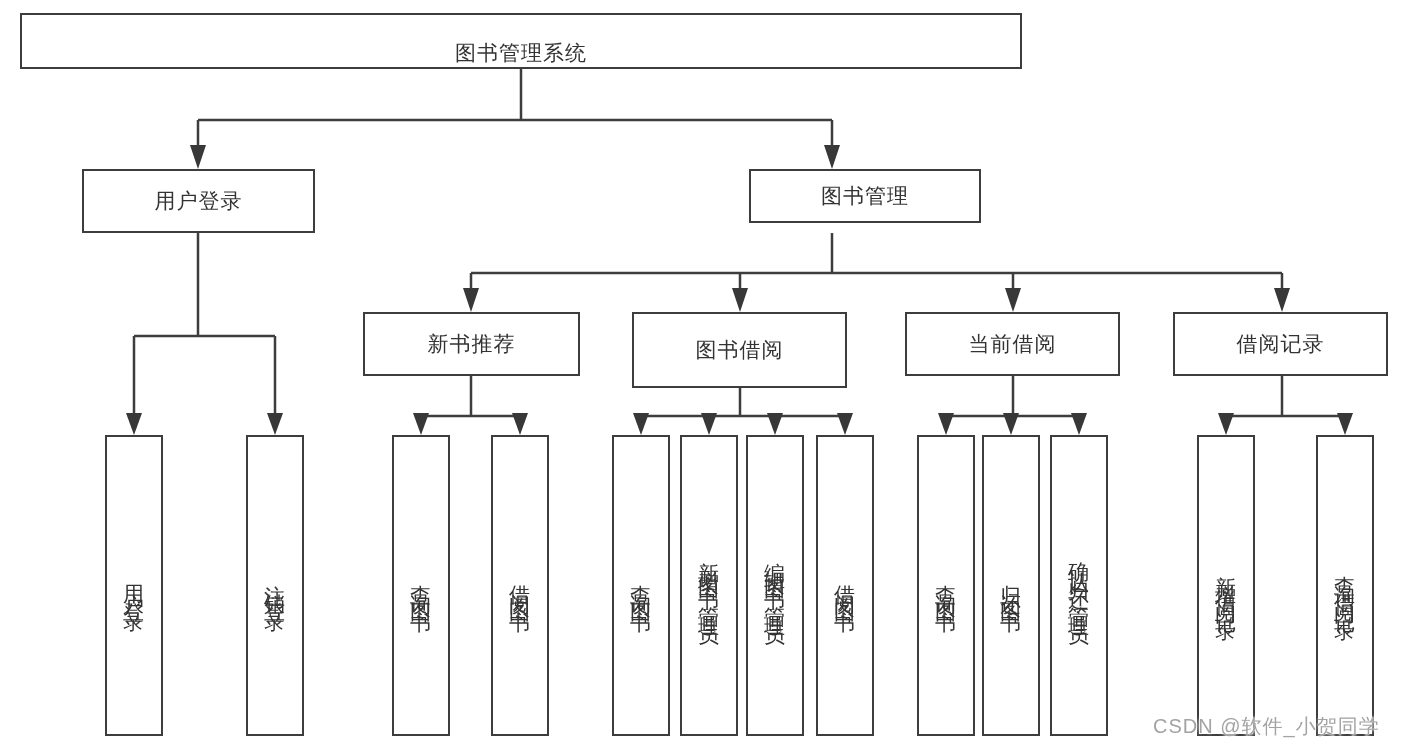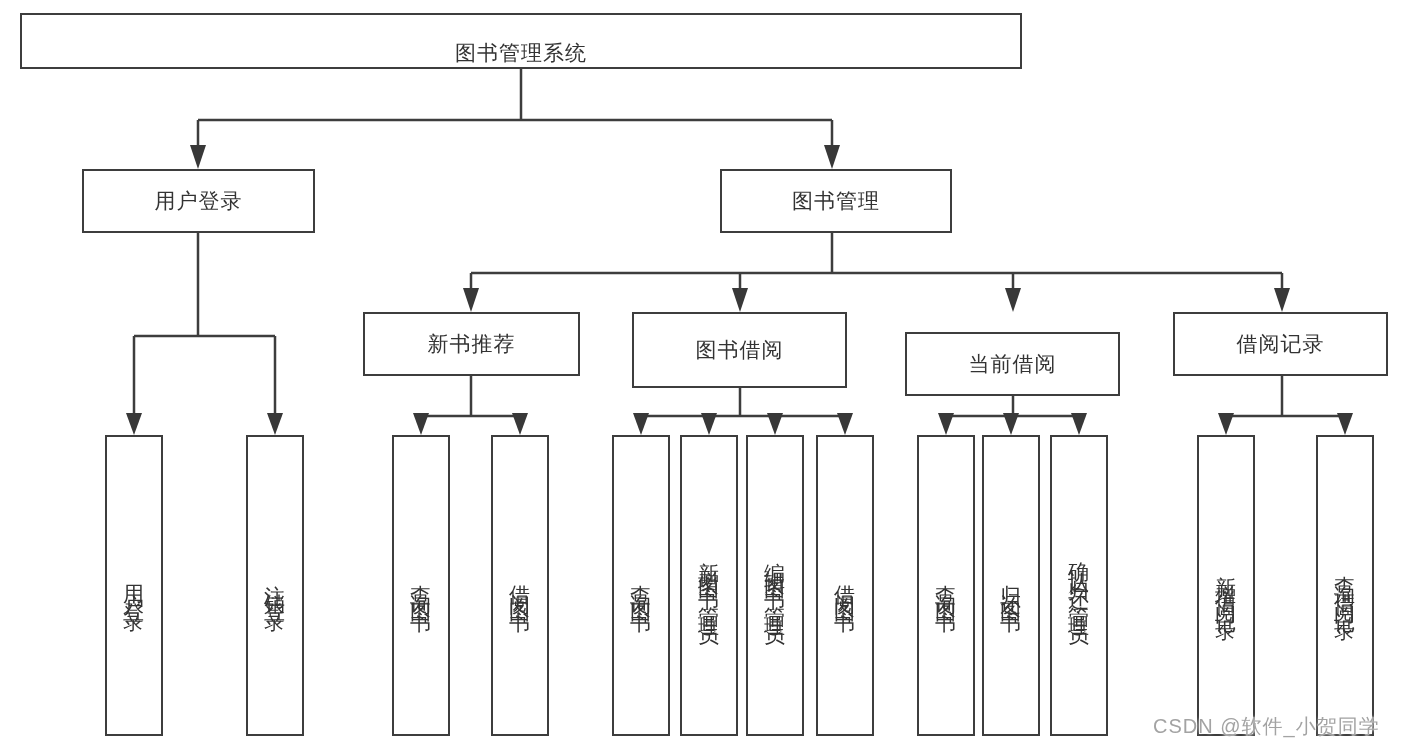--- a/index.html
+++ b/index.html
@@ -95,31 +95,31 @@
   </g>
 </svg>
 
 <div class="box" style="left:20px; top:13px; width:1002px; height:56px;align-items:flex-end;">
   <span class="h-label">图书管理系统</span>
 </div>
 
 <div class="box" style="left:82px; top:169px; width:233px; height:64px;">
   <span class="h-label">用户登录</span>
 </div>
-<div class="box" style="left:720px; top:169px; width:232px; height:64px;">
+<div class="box" style="left:749px; top:169px; width:232px; height:54px;">
   <span class="h-label">图书管理</span>
 </div>
 
 <div class="box" style="left:363px; top:312px; width:217px; height:64px;text-align:center;">
   <span class="h-label">新书推荐</span>
 </div>
 <div class="box" style="left:632px; top:312px; width:215px; height:76px;">
   <span class="h-label">图书借阅</span>
 </div>
-<div class="box" style="left:905px; top:312px; width:215px; height:64px;margin-top:20px;">
+<div class="box" style="left:905px; top:312px; width:215px; height:64px;">
   <span class="h-label">当前借阅</span>
 </div>
 <div class="box" style="left:1173px; top:312px; width:215px; height:64px;">
   <span class="h-label">借阅记录</span>
 </div>
 
 <div class="box leaf" style="left:105px; top:435px; width:58px; height:301px;">
   <span class="v-label">用户登录</span>
 </div>
 <div class="box leaf" style="left:246px; top:435px; width:58px; height:301px;">

